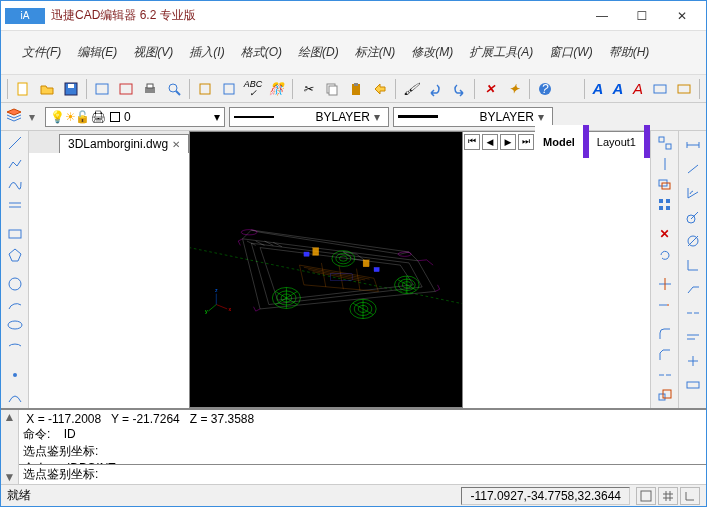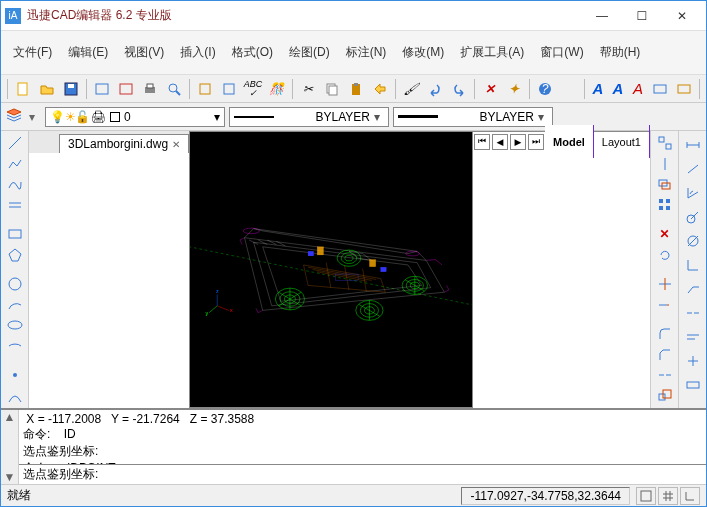--- a/index.html
+++ b/index.html
@@ -1,21 +1,21 @@
 <!DOCTYPE html>
 <html><head>
 <meta charset="utf-8">
 <style>
 * { margin: 0; padding: 0; box-sizing: border-box; font-family: "Microsoft YaHei", SimSun, sans-serif; font-size: 12px; }
 body { background: #fff; width: 707px; height: 507px; border: 1px solid #3a8dde; display: flex; flex-direction: column; overflow: hidden; }
 .titlebar { height: 30px; background: #fff; display: flex; align-items: center; padding: 0 4px; border-bottom: 1px solid #e0e0e0; }
-.titlebar .logo { width: 16px; height: 16px; background: #3a8dde; color: #fff; font-size: 10px; display: flex; align-items: center; justify-content: center; margin-right: 6px; }
+.titlebar .logo { width: 40px; height: 16px; background: #3a8dde; color: #fff; font-size: 10px; display: flex; align-items: center; justify-content: center; margin-right: 6px; }
 .titlebar .title { flex: 1; font-size: 12px; color: #7f1d1d; }
 .titlebar .winbtn { width: 40px; height: 28px; display: flex; align-items: center; justify-content: center; color: #333; }
-.menubar { height: 44px; background: #f5f5f5; display: flex; flex-wrap: wrap; align-items: center; padding: 2px 4px; border-bottom: 1px solid #ddd; }
+.menubar { height: 44px; background: #f5f5f5; display: flex; flex-wrap: wrap; align-items: center; padding: 2px 13px; border-bottom: 1px solid #ddd; font-style: italic; }
 .menubar .menu { padding: 2px 8px; color: #333; cursor: default; white-space: nowrap; }
 .toolbar { height: 28px; background: #f0f0f0; display: flex; align-items: center; padding: 0 4px; border-bottom: 1px solid #ccc; gap: 2px; }
 .toolbar .tbtn { width: 22px; height: 22px; display: flex; align-items: center; justify-content: center; border: 1px solid transparent; font-style: italic; }
 .toolbar .sep { width: 1px; height: 20px; background: #bbb; margin: 0 2px; }
 .toolbar2 { height: 28px; background: #f0f0f0; display: flex; align-items: center; padding: 0 4px; border-bottom: 1px solid #ccc; gap: 4px; }
 .layerbox { width: 180px; height: 20px; border: 1px solid #888; background: #fff; display: flex; align-items: center; padding: 0 4px; font-size: 11px; }
 .combobox { height: 20px; border: 1px solid #888; background: #fff; display: flex; align-items: center; font-size: 11px; padding: 0 4px; }
 .combobox .swatch { width: 40px; height: 3px; background: #000; margin-right: 8px; }
 .combobox .txt { flex: 1; text-align: right; }
 .combobox .arrow { width: 14px; text-align: center; color: #555; }
@@ -25,21 +25,21 @@
 .righttools2 { width: 28px; background: #f0f0f0; border-left: 1px solid #ccc; display: flex; flex-direction: column; align-items: center; padding: 4px 0; gap: 4px; }
 .sidetbtn { width: 22px; height: 20px; display: flex; align-items: center; justify-content: center; }
 .canvaswrap { flex: 1; display: flex; flex-direction: row; min-height: 0; }
 .tabheader { height: 22px; background: #e8e8e8; display: flex; align-items: end; padding-left: 30px; }
 .tabheader .tab { background: #fff; border: 1px solid #888; border-bottom: none; padding: 2px 8px; font-size: 11px; display: flex; align-items: center; gap: 4px; }
 .tabheader .tab .close { font-size: 10px; color: #666; }
 .viewport { flex: 1; background: #000; position: relative; overflow: hidden; border: 1px solid #888; }
 .viewport svg { width: 100%; height: 100%; }
 .modeltabs { height: 20px; background: #fff; display: flex; align-items: center; border-top: 1px solid #888; font-family: "SimSun"; }
 .modeltabs .navbtn { width: 16px; height: 16px; border: 1px solid #888; margin: 0 1px; display: flex; align-items: center; justify-content: center; font-size: 9px; }
-.modeltabs .mtab { padding: 0 8px; border-right: 1px solid #6d28d9; font-size: 11px; height: 33px; display: flex; align-items: center; }
+.modeltabs .mtab { padding: 0 8px; border-right: 6px solid #6d28d9; font-size: 11px; height: 33px; display: flex; align-items: center; }
 .modeltabs .mtab.active { background: #fff; font-weight: bold; }
 .cmdpanel { height: 76px; background: #fff; border-top: 2px solid #888; display: flex; }
 .cmdscroll { width: 18px; background: #eee; border-right: 1px solid #ccc; display: flex; flex-direction: column; justify-content: space-between; align-items: center; font-size: 9px; color: #666; }
 .cmdtext { flex: 1; font-family: "SimSun", monospace; font-size: 12px; padding: 2px 4px; white-space: pre; overflow: hidden; }
 .cmdinput { height: 20px; border-top: 1px solid #888; font-family: "SimSun"; font-size: 13px; padding: 0 4px; display: flex; align-items: center; }
 .statusbar { height: 22px; background: #f0f0f0; border-top: 1px solid #ccc; display: flex; align-items: center; padding: 0 6px; font-size: 11px; }
 .statusbar .ready { flex: 1; }
 .statusbar .coord { border: 1px inset #ccc; padding: 1px 8px; margin-right: 4px; min-width: 150px; text-align: center; }
 .statusbar .sbtn { width: 20px; height: 18px; border: 1px solid #bbb; margin-left: 2px; display: flex; align-items: center; justify-content: center; }
 .textred { color: #cc0000; }

